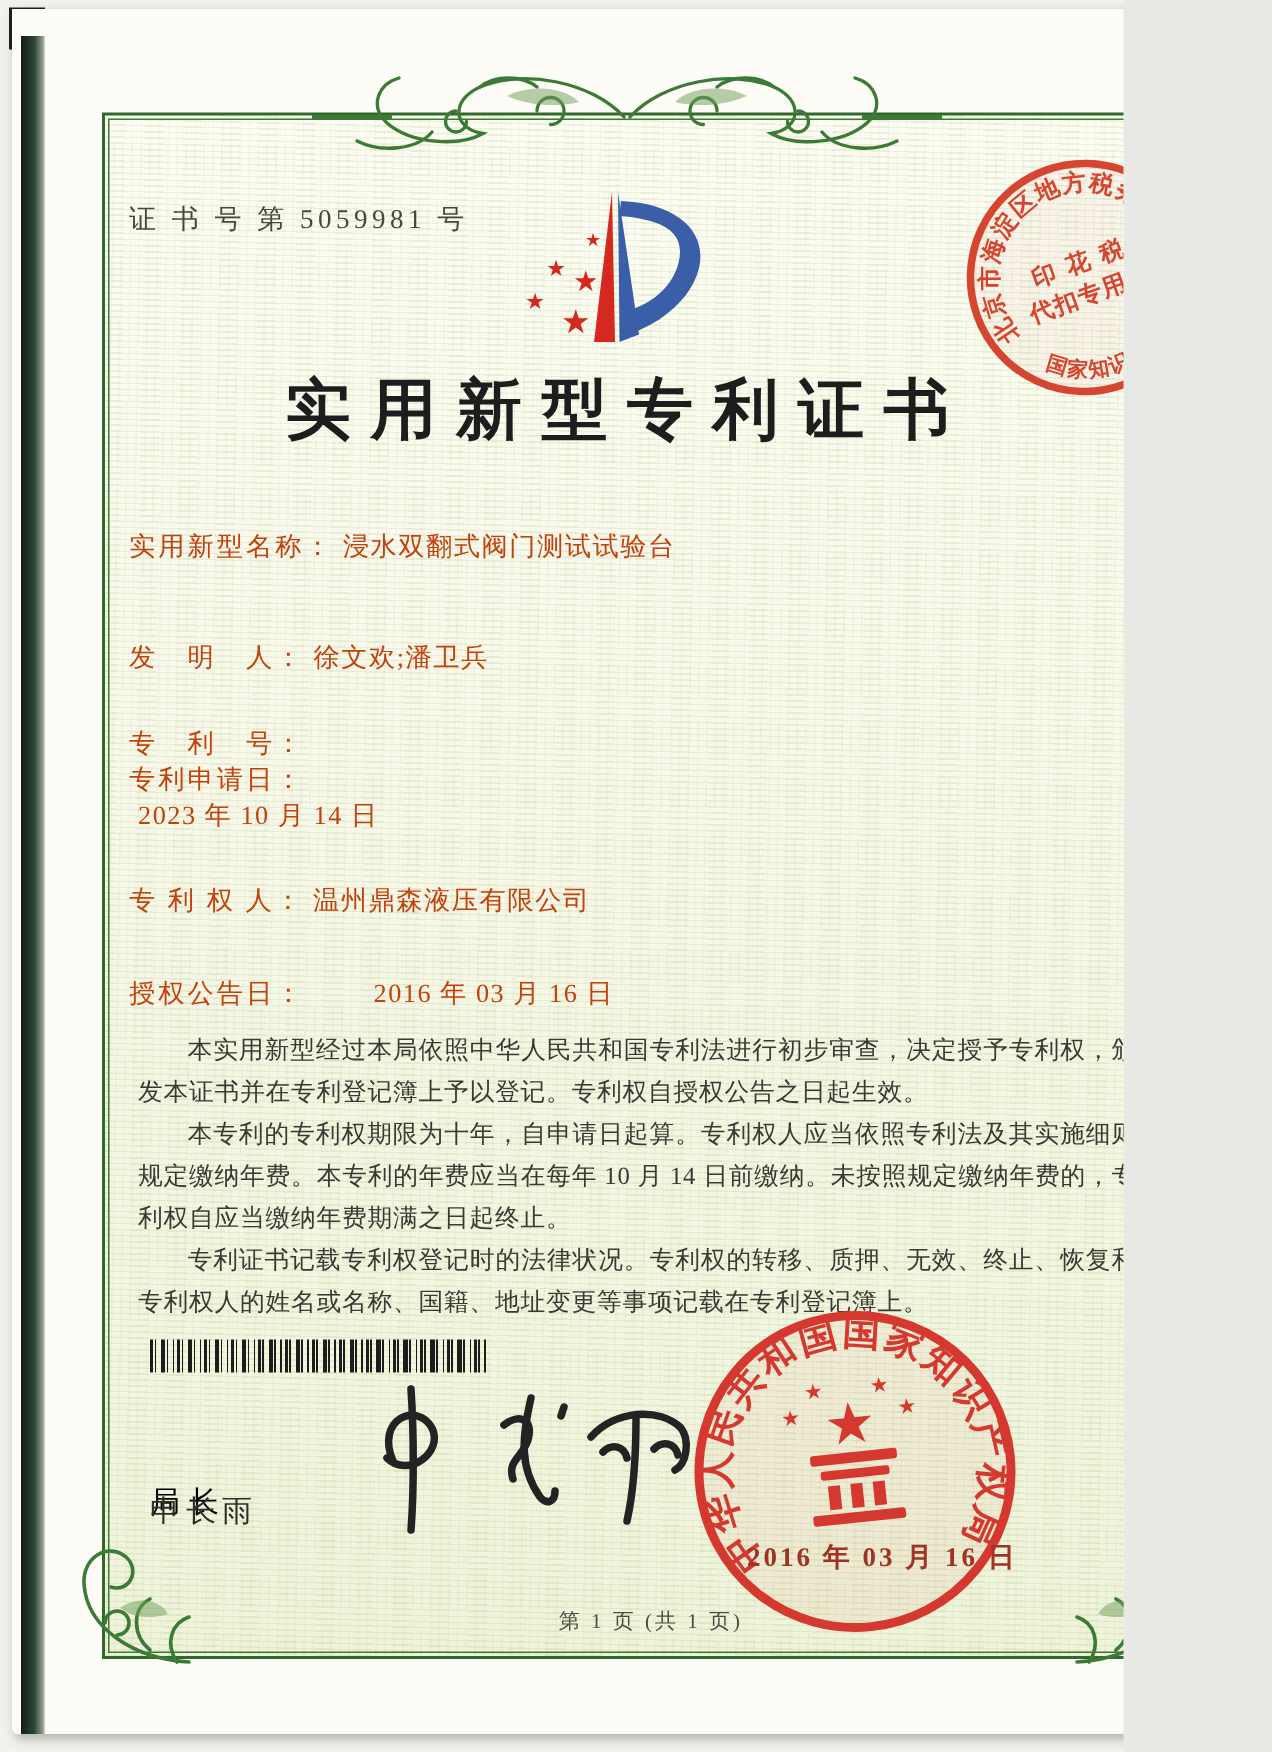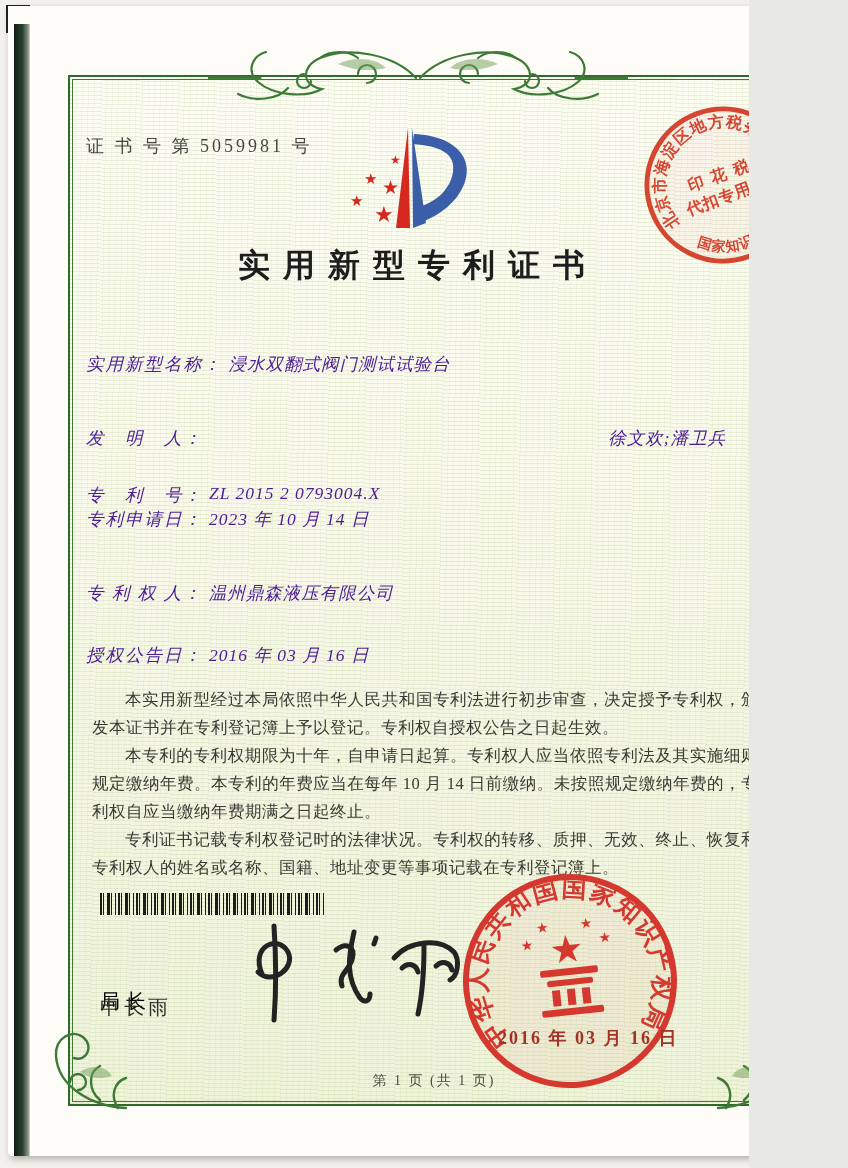--- a/index.html
+++ b/index.html
@@ -26,28 +26,28 @@
   .frame::after { content:""; position:absolute; inset:2px; border:1px solid #3c7a36; pointer-events:none; }
 
   .orn { position:absolute; color:#3c7a36; }
   svg { display:block; }
 
   .cert-no { position:absolute; left:86px; top:134px; font-size:18px; letter-spacing:3px; color:#47473f; }
 
   .logo { position:absolute; left:338px; top:122px; }
 
   .title { position:absolute; left:68px; top:244px; width:700px; text-align:center;
-           font-size:32px; font-weight:bold; letter-spacing:13px; color:#1d1d1d; }
+           font-size:44px; font-weight:bold; letter-spacing:13px; color:#1d1d1d; }
 
   .fields { position:absolute; left:86px; top:352px; width:640px; }
-  .field { display:flex; font-size:17.5px; color:#4c1d95; white-space:nowrap;font-style:italic; }
+  .field { display:flex; font-size:17.5px; color:#c2410c; white-space:nowrap; }
   .field .lbl { letter-spacing:2px; }
   .field .val { letter-spacing:1px; margin-left:6px; }
-  .f-0 { margin-bottom:50px; } .f-1 { margin-bottom:33px;justify-content:space-between; } .f-2 { }
-  .f-3 { margin-bottom:50px; } .f-4 { margin-bottom:38px; } .f-5 { margin-bottom:0; }
+  .f-0 { margin-bottom:50px; } .f-1 { margin-bottom:33px; } .f-2 { }
+  .f-3 { margin-bottom:33px;flex-direction:column; } .f-4 { margin-bottom:38px; } .f-5 { margin-bottom:0;gap:40px; }
 
   .body-text { position:absolute; left:92px; top:686px; width:666px; font-size:16.5px;
                line-height:28px; color:#3a3a34; text-align:justify; }
   .body-text p { text-indent:2em; letter-spacing:.5px; }
 
   .barcode { position:absolute; left:100px; top:893px; width:224px; height:22px;
              background:repeating-linear-gradient(90deg,
                #1c1c1c 0 2px, transparent 2px 3px,
                #1c1c1c 3px 4px, transparent 4px 7px,
                #1c1c1c 7px 10px, transparent 10px 11px,
@@ -139,21 +139,20 @@
     <div class="field f-0">
       <span class="lbl">实用新型名称：</span>
       <span class="val">浸水双翻式阀门测试试验台</span>
     </div>
     <div class="field f-1">
       <span class="lbl">发　明　人：</span>
       <span class="val">徐文欢;潘卫兵</span>
     </div>
     <div class="field f-2">
       <span class="lbl">专　利　号：</span>
-      <span class="val">ZL 2015 2 0793004.X</span>
     </div>
     <div class="field f-3">
       <span class="lbl">专利申请日：</span>
       <span class="val">2023 年 10 月 14 日</span>
     </div>
     <div class="field f-4">
       <span class="lbl">专 利 权 人：</span>
       <span class="val">温州鼎森液压有限公司</span>
     </div>
     <div class="field f-5">

